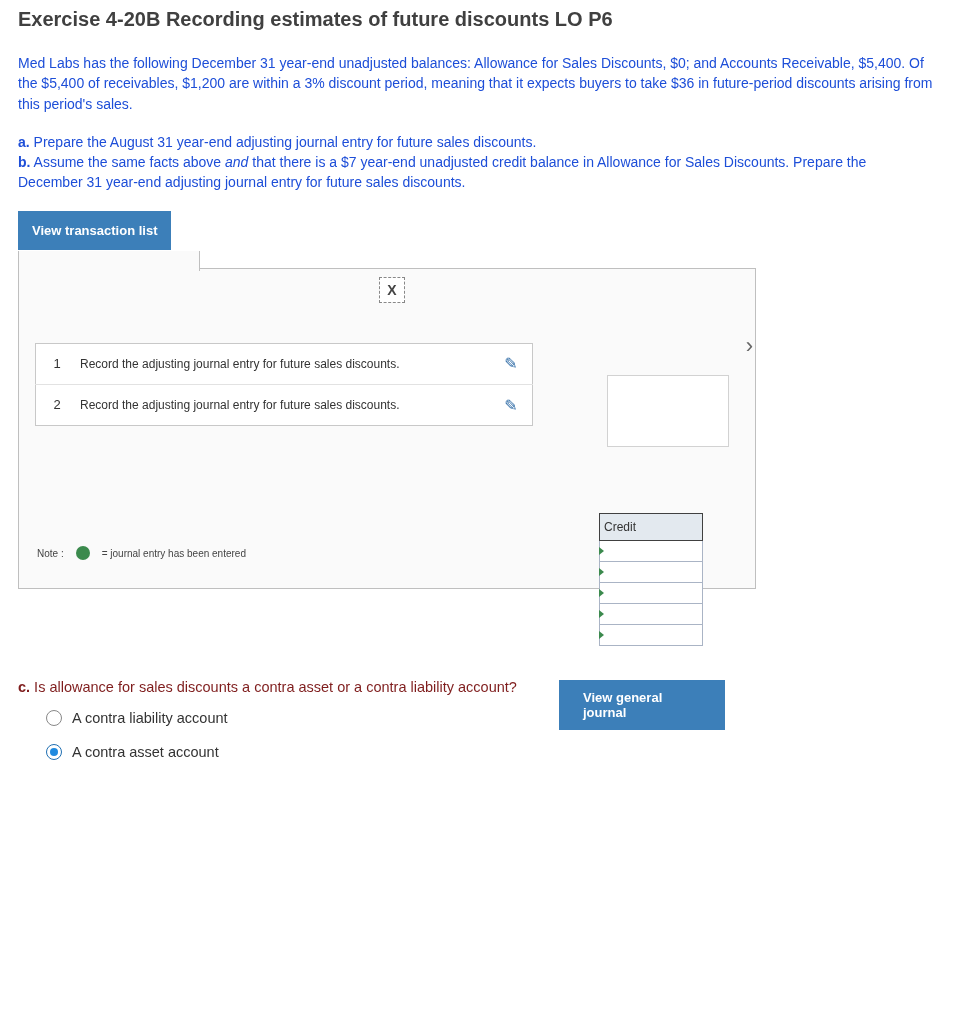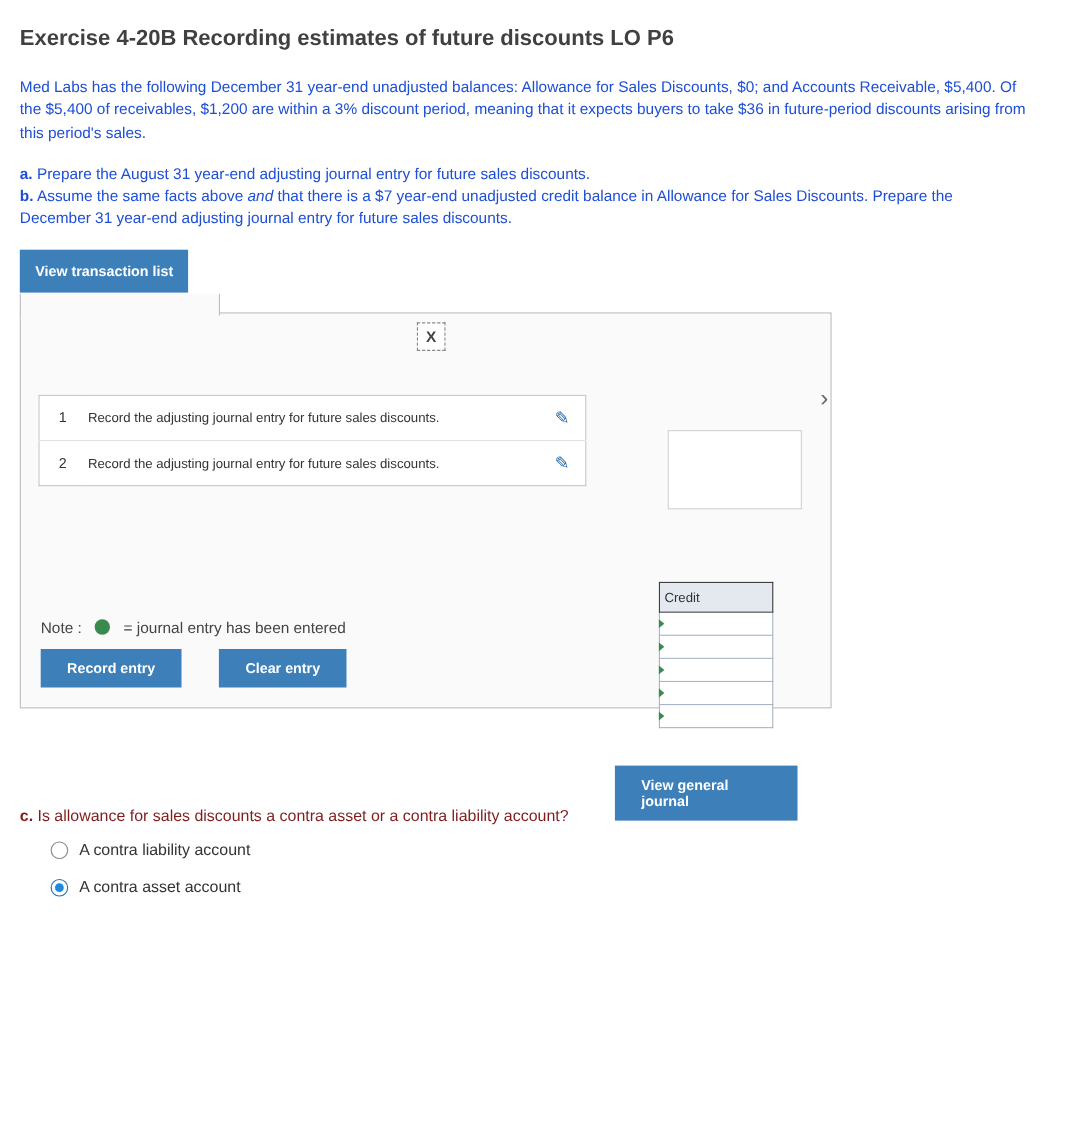--- a/index.html
+++ b/index.html
@@ -1,32 +1,32 @@
 <!DOCTYPE html>
 <html><head>
 <meta charset="utf-8">
 <style>
 html,body{margin:0;padding:0;font-family:Arial,Helvetica,sans-serif;color:#333;font-size:14px;background:#fff}
-.page{width:952px;padding:24px 18px 40px 18px;box-sizing:border-box}
+.page{width:952px;padding:8px 18px 40px 18px;box-sizing:border-box}
 h1.title{font-size:20px;font-weight:bold;color:#404040;margin:0 0 22px 0}
 .body-text{font-size:14px;line-height:1.45;color:#1d4ed8;margin:0 0 18px 0}
 .body-text b{font-weight:bold}
 em.it{font-style:italic}
 .tx-area{position:relative;width:738px;margin-top:6px}
 .view-tx{display:inline-block;background:#3c7fb9;color:#fff;font-size:13px;font-weight:bold;padding:12px 14px;position:relative;z-index:3;cursor:pointer}
 .tab-connector{position:absolute;left:0;top:40px;width:180px;height:20px;border-left:1px solid #bfbfbf;border-right:1px solid #bfbfbf;background:#fafafa;z-index:2}
 .panel{position:relative;background:#fafafa;border:1px solid #bfbfbf;margin-top:18px;padding:0 0 16px 0;z-index:1}
 .list-table{width:498px;margin:74px 0 0 16px;border:1px solid #c8c8c8;background:#fff;border-collapse:collapse}
 .list-table tr{border-bottom:1px solid #e2e2e2}
 .list-table tr:last-child{border-bottom:none}
 .numcell{width:34px;text-align:center;font-size:13px;padding:12px 4px;vertical-align:top;color:#333}
 .desccell{font-size:12px;padding:12px 8px 12px 2px;color:#333;line-height:1.35}
 .pencell{width:40px;text-align:center;vertical-align:middle}
 .pencil{font-size:16px;color:#2d6aa5;cursor:pointer}
-.note-row{margin:120px 0 12px 18px;font-size:14px;color:#444;display:flex;align-items:center;gap:12px}
+.note-row{margin:120px 0 12px 18px;font-size:10px;color:#444;display:flex;align-items:center;gap:12px}
 .dot{width:14px;height:14px;border-radius:50%;background:#3b8a4d;display:inline-block}
 .btn-row{margin:6px 0 2px 18px}
 .btn{display:inline-block;background:#3c7fb9;color:#fff;font-size:13px;font-weight:bold;padding:10px 24px;margin-right:30px;cursor:pointer;user-select:none}
 .float-stack{position:absolute;right:-4px;top:8px;width:200px}
 .popup-close{border:1px dashed #888;width:24px;height:24px;display:flex;align-items:center;justify-content:center;font-size:14px;font-weight:bold;color:#444;position:absolute;left:-180px;top:0;background:#fff;cursor:pointer}
 .nav-next{position:absolute;right:6px;top:56px;font-size:22px;color:#666;cursor:pointer}
 .white-card{position:absolute;top:98px;right:30px;width:120px;height:70px;background:#fff;border:1px solid #d2d2d2}
 .credit-tbl{position:absolute;top:236px;right:56px;border:1px solid #aab4c5;border-collapse:collapse;background:#fff;width:104px}
 .credit-tbl th{background:#e3e9ef;border:1px solid #404040;padding:6px 4px;font-size:12px;font-weight:normal;text-align:left}
 .credit-tbl td{border:1px solid #aab4c5;height:18px;position:relative}
@@ -72,24 +72,20 @@
         </tr>
       </tbody>
         </table>
 
       <div class="note-row">
         <span>Note :</span>
         <span class="dot"></span>
         <span>= journal entry has been entered</span>
       </div>
 
-      <div class="btn-row">
-        <span class="btn">Record entry</span>
-        <span class="btn">Clear entry</span>
-      </div>
 
       <div class="float-stack">
         <div class="popup-close">X</div>
         <div class="nav-next">›</div>
         <div class="white-card"></div>
         <table class="credit-tbl">
           <tbody>
               <tr>
                 <th>Credit</th>
               </tr>

